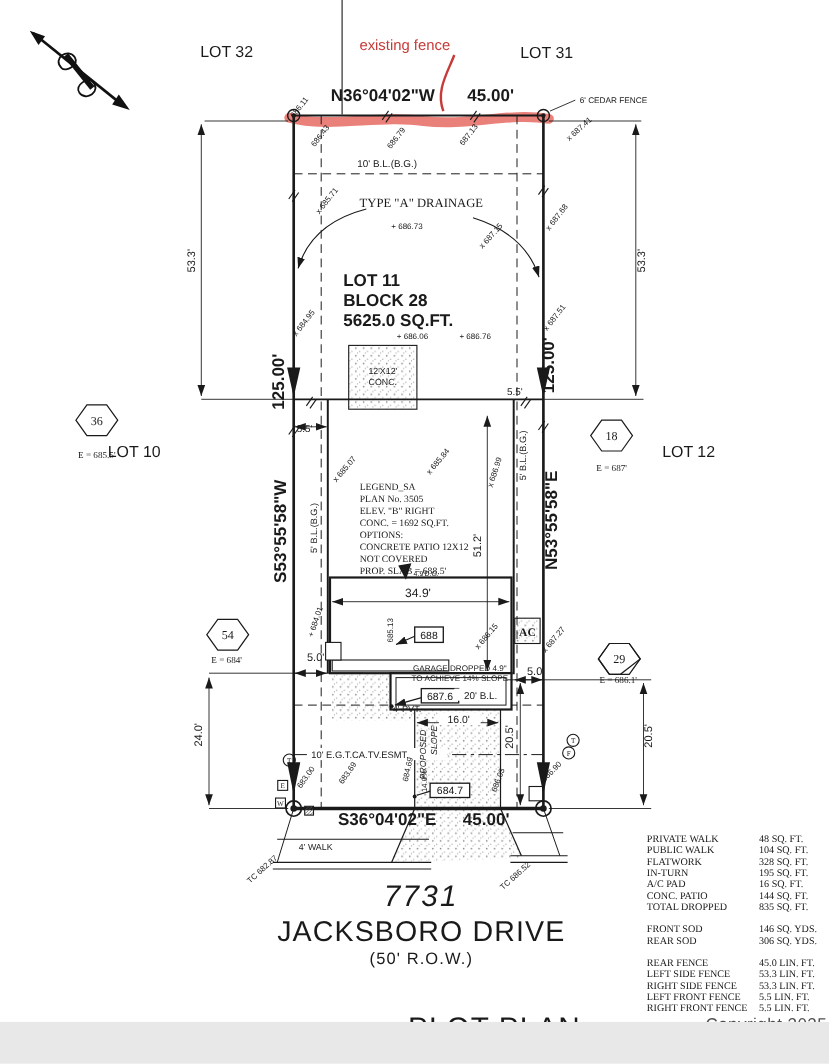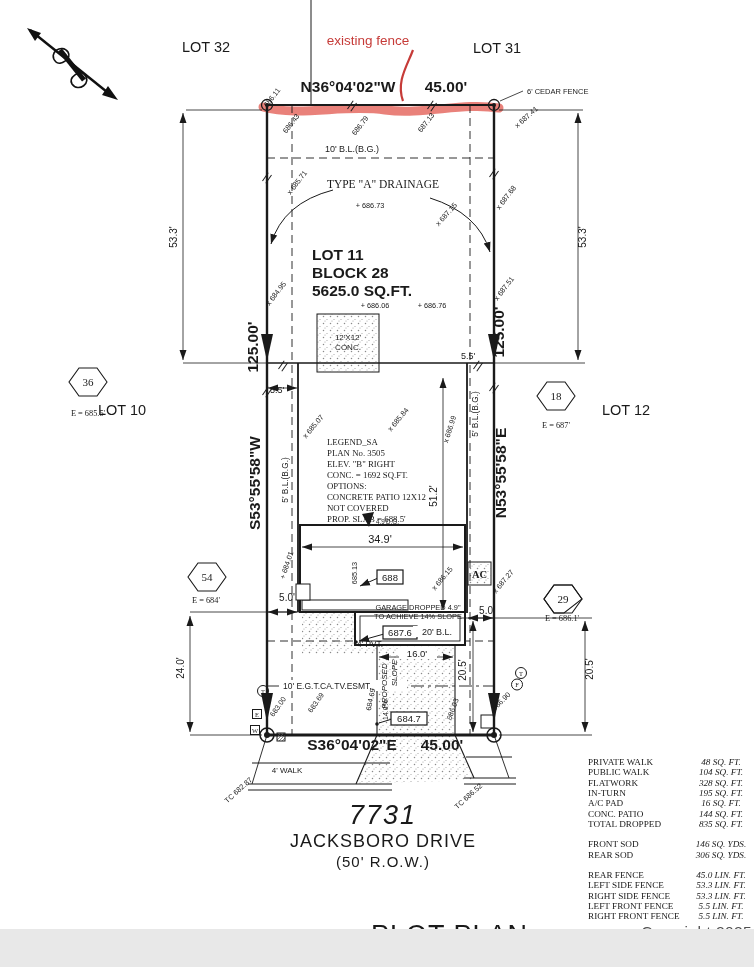--- a/index.html
+++ b/index.html
@@ -6,24 +6,24 @@
   #sheet{position:relative;width:754px;height:929px;background:#ffffff;overflow:hidden;
          font-family:"Liberation Sans",sans-serif;color:#1a1a1a;}
   svg{position:absolute;left:0;top:0;}
   svg text{fill:#1a1a1a;font-family:"Liberation Sans",sans-serif;}
   svg text.serif{font-family:"Liberation Serif",serif;}
   svg text.red{fill:#c63b38;}
   .qty-table{position:absolute;left:588px;top:757px;width:164px;
              font-family:"Liberation Serif",serif;font-size:9.2px;line-height:10.35px;}
   .tgroup{margin-bottom:10px;}
   .trow{display:flex;justify-content:space-between;white-space:nowrap;}
-  .tval{text-align:center;min-width:62px;font-style:italic;}
+  .tval{text-align:left;min-width:62px;}
   .street-title{position:absolute;left:233px;top:800px;width:300px;text-align:center;}
   .street-number{font-size:27px;letter-spacing:2px;font-style:italic;}
-  .street-name{font-size:18px;letter-spacing:1px;}
+  .street-name{font-size:26px;letter-spacing:1px;}
   .street-row{font-size:15px;letter-spacing:1px;margin-top:1px;}
   .plan-title{position:absolute;left:228px;top:920px;width:300px;text-align:right;
               font-family:Liberation Sans, sans-serif;}
   .plan-title-main{font-size:27px;letter-spacing:1px;}
   .plan-title-scale{font-size:13.5px;}
   .watermark{position:absolute;left:0;top:924px;width:752px;text-align:right;
              font-family:"Liberation Sans",sans-serif;font-weight:normal;font-size:15.5px;
              line-height:16.5px;color:#414141;opacity:.92;letter-spacing:.4px;pointer-events:none;}
 </style>
 </head>

